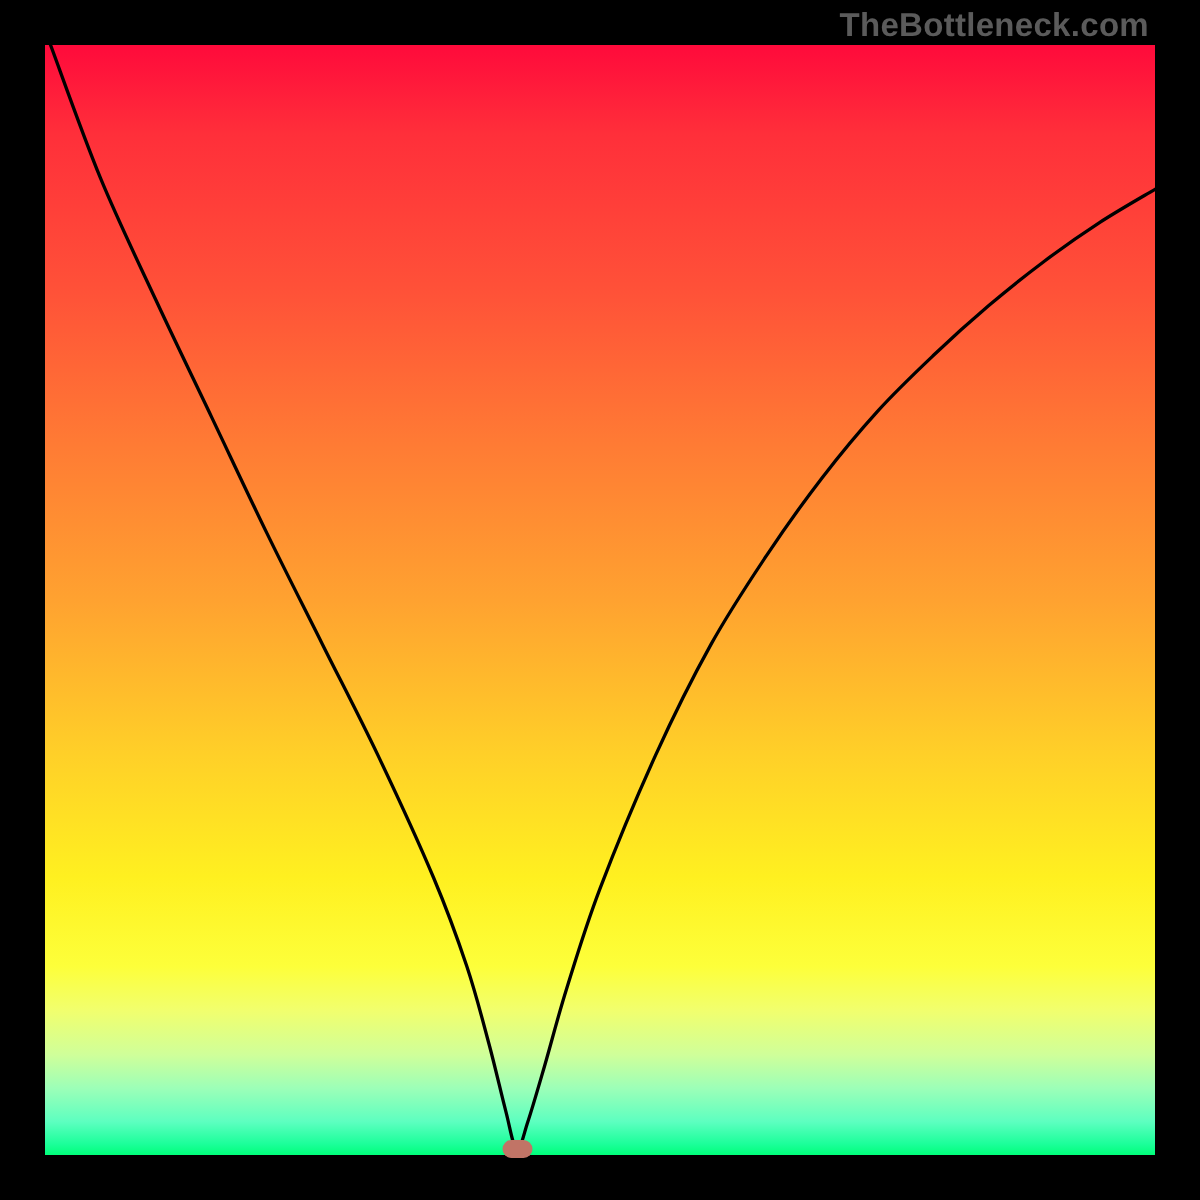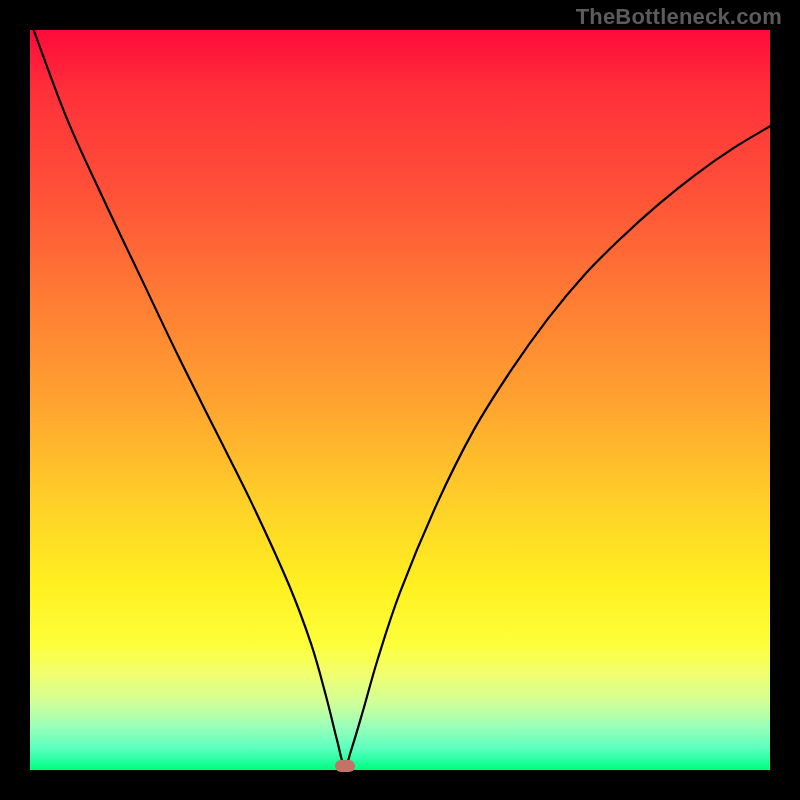--- a/index.html
+++ b/index.html
@@ -6,21 +6,21 @@
   html, body { width: 800px; height: 800px; overflow: hidden; background: #000; }
   .frame {
     width: 800px;
     height: 800px;
     background: #000;
     position: relative;
   }
   .watermark {
     position: absolute;
     top: 4px;
-    right: 18px;
+    right: 34px;
     font-family: Arial, Helvetica, sans-serif;
     font-size: 22px;
     font-weight: 600;
     color: #5b5b5b;
     letter-spacing: 0.2px;
     z-index: 5;
   }
   .plot-area {
     position: absolute;
     left: 30px;

